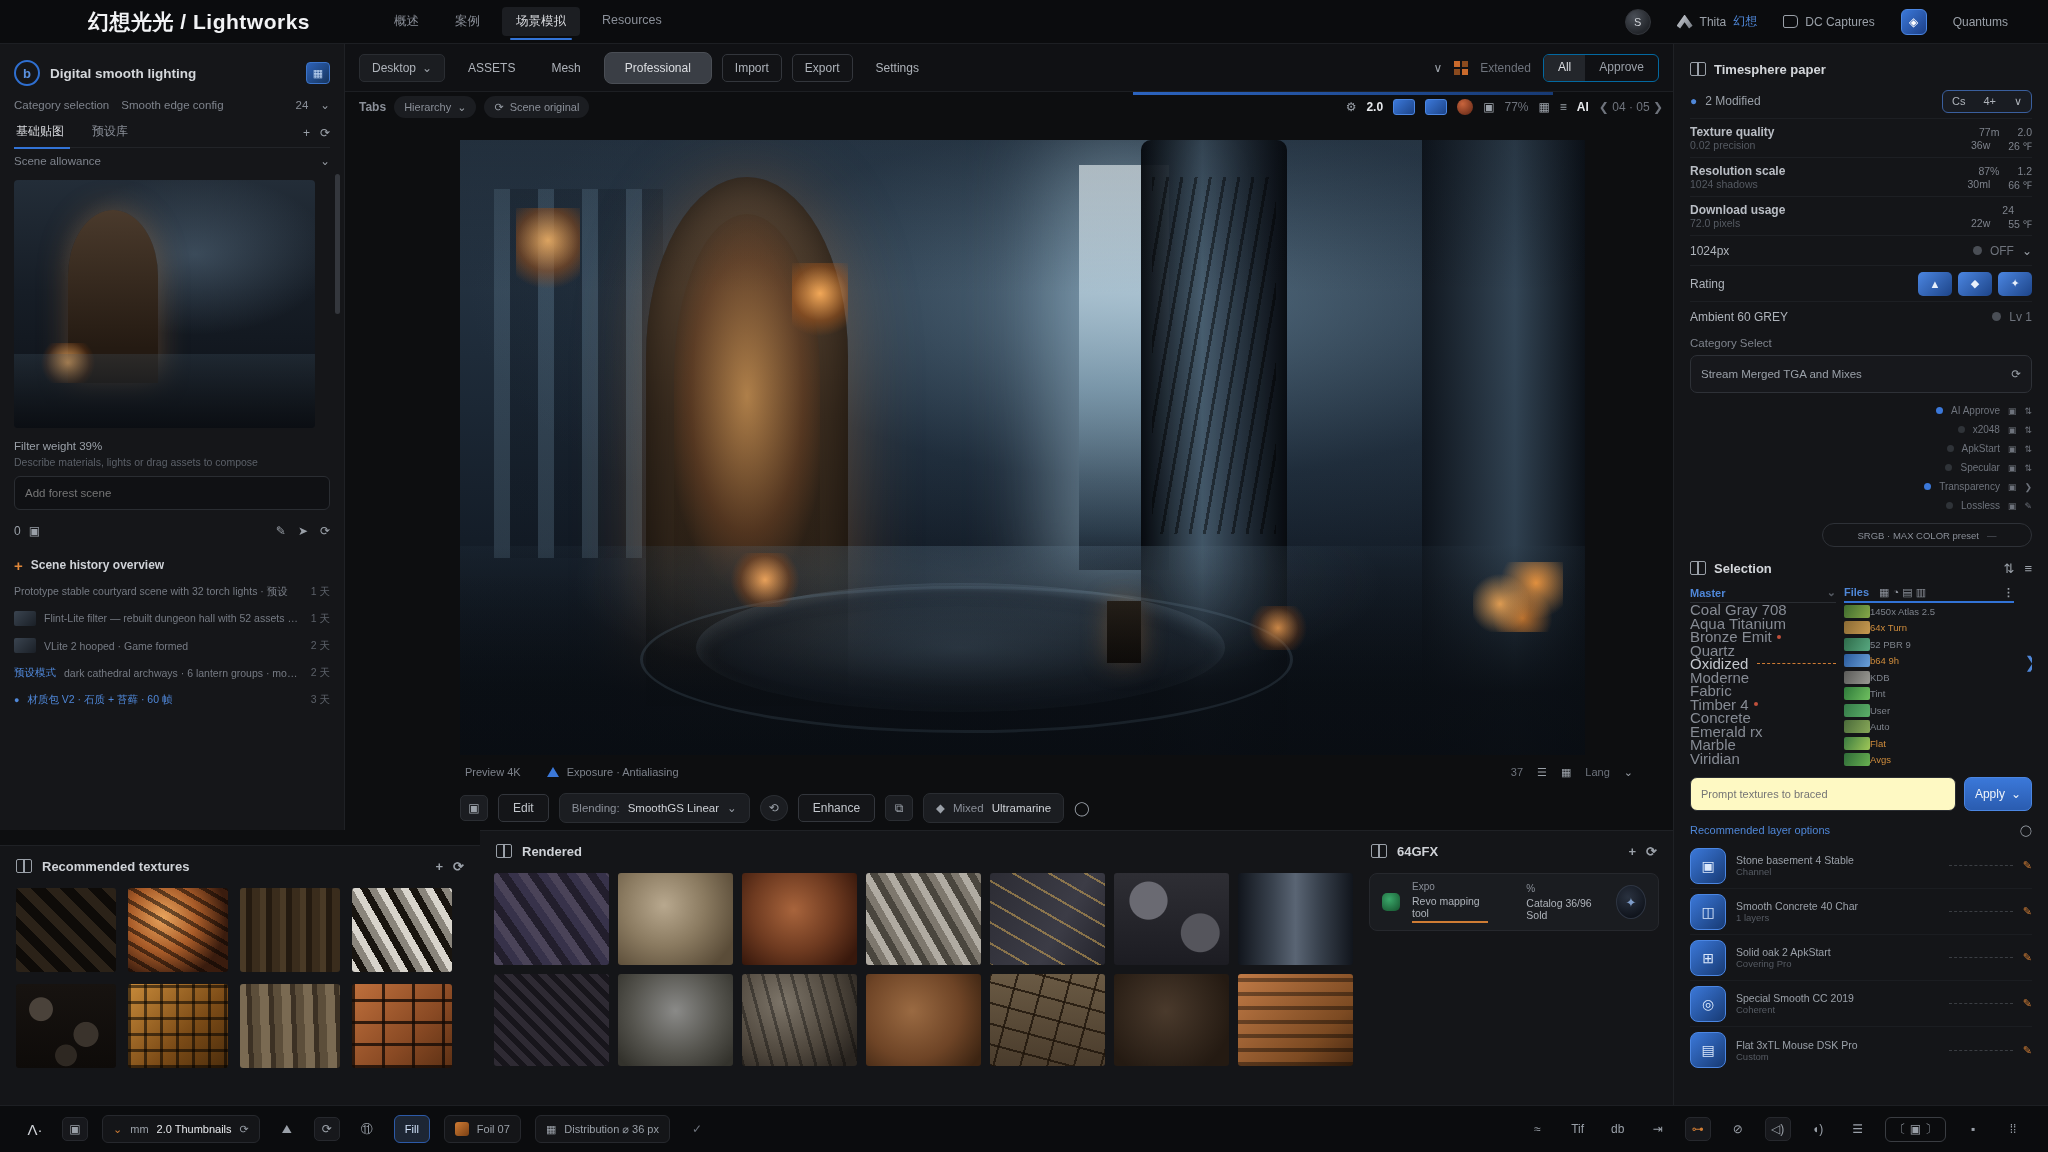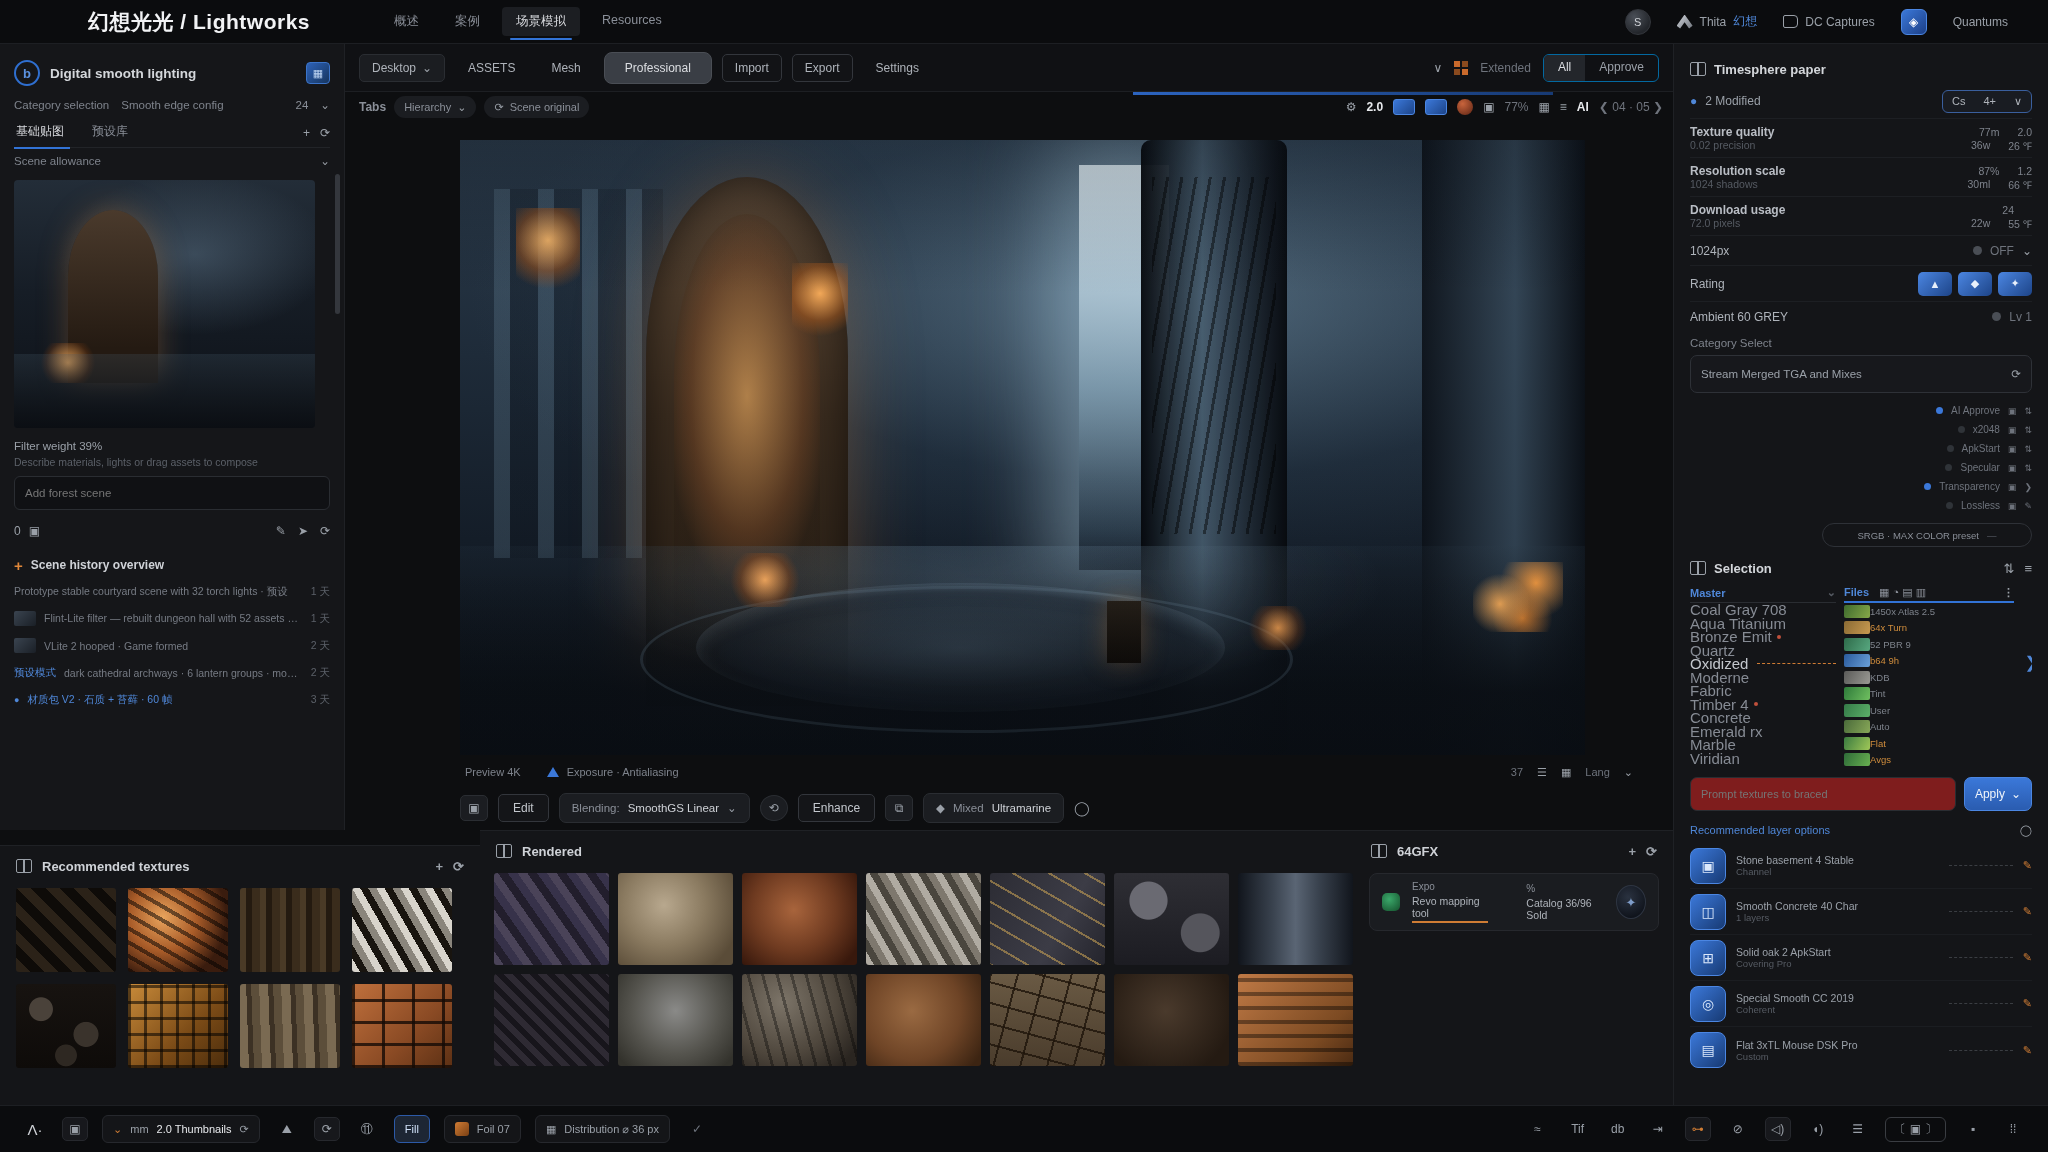--- a/index.html
+++ b/index.html
@@ -131,21 +131,21 @@
   .colA-item.hl{color:#c3c7cd}
   .colA-item.hl .uline{flex:1;border-bottom:1px dashed #cf7c34;height:1px;margin-left:4px}
   .reddot{width:4px;height:4px;border-radius:50%;background:#c0503c;display:inline-block}
   .colB{width:170px}
   .colB-h{display:flex;align-items:center;gap:10px;height:20px;border-bottom:2px solid #3273d6;font-size:11px;color:#4f87d8;font-weight:bold}
   .filerow{display:flex;align-items:center;height:16.5px;font-size:9.5px;color:#7e838c;white-space:nowrap}
   .filerow.org{color:#cf8c3c}
   .fthumb{width:26px;height:13px;border-radius:2px;flex:none}
   .sel-chev{position:absolute;right:-6px;top:70px;color:#4f87d8;font-size:16px}
   .rp-search{margin-top:8px;display:flex;gap:8px;align-items:center}
-  .rp-search input{flex:1;height:34px;background:#7f1d1d;border:1px solid #2a2d32;border-radius:7px;color:#8a8f98;font-size:11px;padding:0 10px;font-family:"Liberation Sans",sans-serif}
+  .rp-search input{flex:1;height:34px;background:#fef9c3;border:1px solid #2a2d32;border-radius:7px;color:#8a8f98;font-size:11px;padding:0 10px;font-family:"Liberation Sans",sans-serif}
   .applybtn{height:34px;padding:0 10px;border-radius:7px;background:linear-gradient(180deg,#3b78d9,#2a5cb0);color:#f0f4fa;font-size:12px;display:inline-flex;align-items:center;gap:6px;cursor:pointer;border:1px solid #4b86e2}
   .recorow{display:flex;align-items:center;height:26px;margin-top:6px;font-size:11px;color:#4f87d8}
   .entry{display:flex;align-items:center;gap:10px;height:46px;border-bottom:1px solid #1b1d21}
   .entry-ic{width:36px;height:36px;border-radius:8px;background:linear-gradient(135deg,#3b78d9,#173a74);border:1px solid #4b86e2;display:flex;align-items:center;justify-content:center;color:#dce9fb;font-size:14px;flex:none}
   .entry-tt{font-size:10.5px;color:#9aa0a8;white-space:nowrap;overflow:hidden;text-overflow:ellipsis}
   .entry-sub{font-size:9.5px;color:#565b63}
   .entry-dash{width:64px;border-top:1px dashed #3a3d42;margin-left:auto;flex:none}
   .pen-org{color:#cf7c34;font-size:11px;flex:none}
   
   .panel{position:absolute;background:#141518;border-top:1px solid #1f2125}

